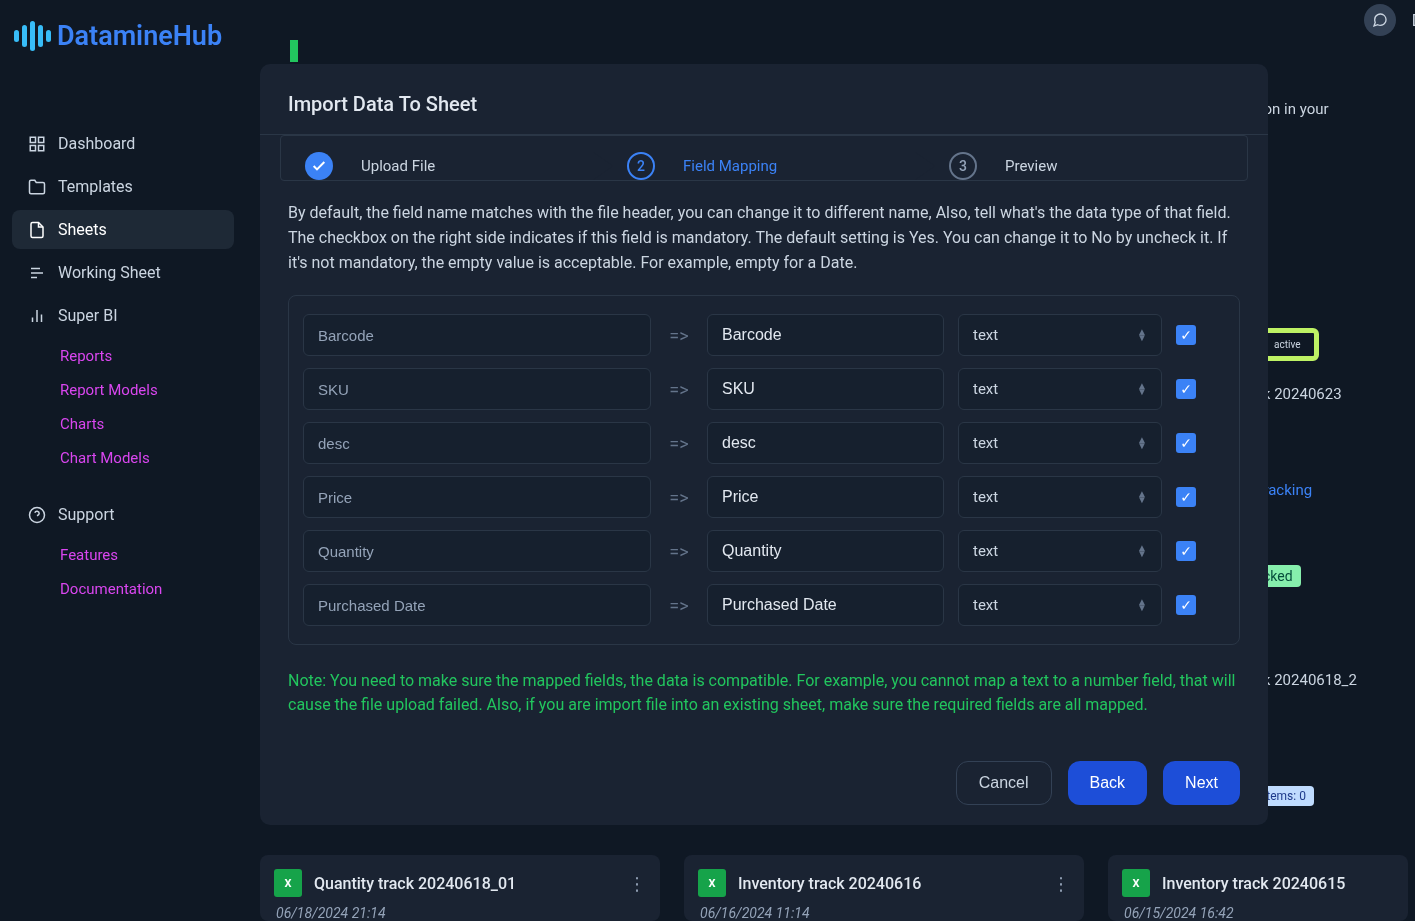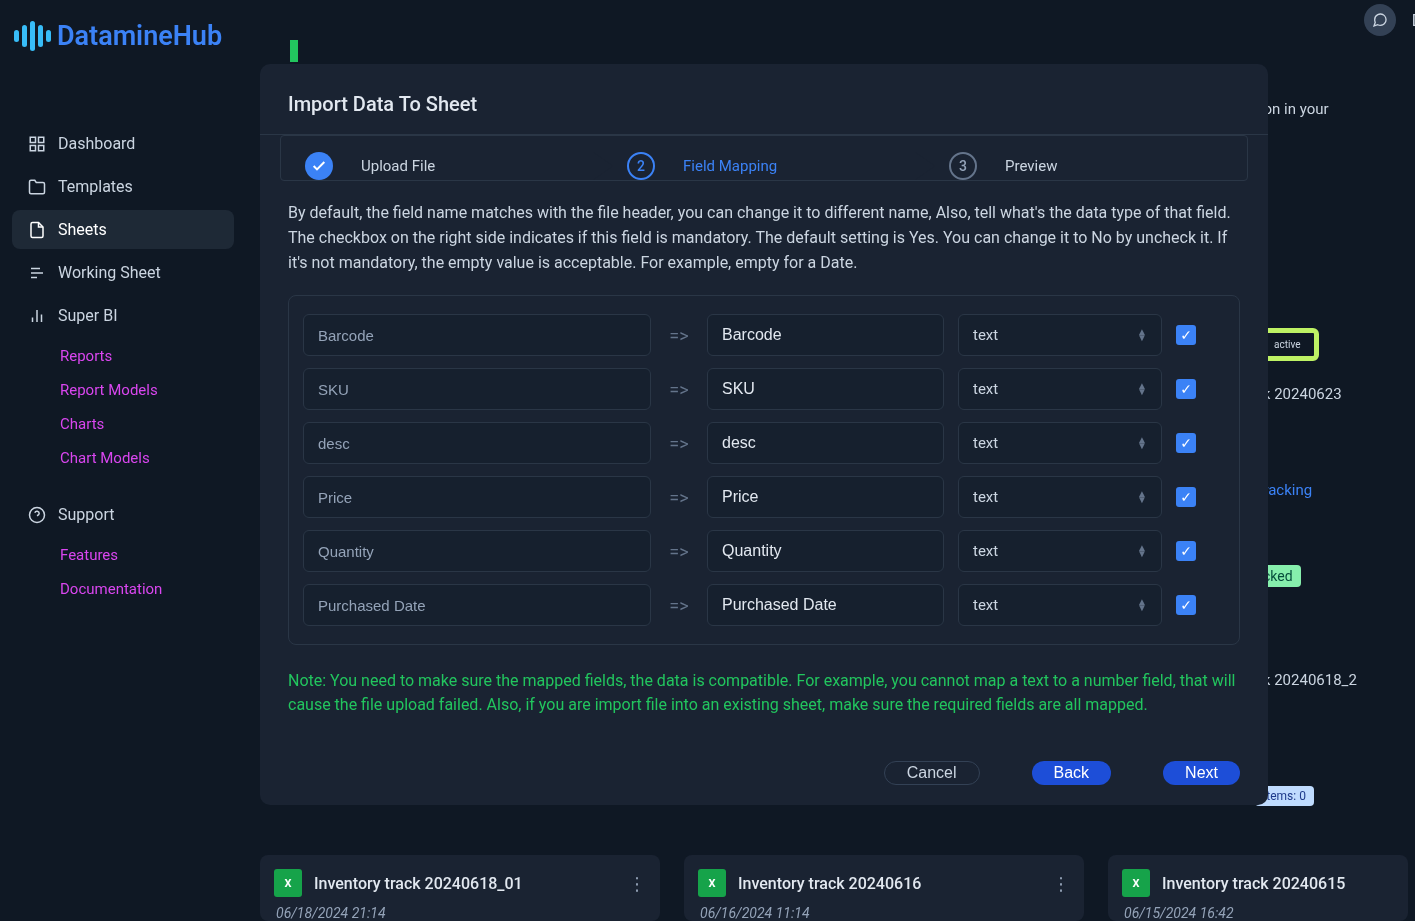--- a/index.html
+++ b/index.html
@@ -341,26 +341,25 @@
 }
 
 .modal-footer {
   display: flex;
   justify-content: flex-end;
   gap: 16px;
   padding: 20px 28px 20px 28px;
 }
 
 .btn {
-  padding: 2px 22px;
+  padding: 12px 22px;
   border-radius: 12px;
   font-size: 16px;
   cursor: pointer;
   border: none;
-  margin-left: 36px;
 }
 
 .btn-cancel {
   background: transparent;
   color: #cbd5e1;
   border: 1px solid #334155;
 }
 
 .btn-back {
   background: #1d4ed8;
@@ -685,21 +684,21 @@
         <button class="btn btn-cancel">Cancel</button>
         <button class="btn btn-back">Back</button>
         <button class="btn btn-next">Next</button>
       </div>
     </div>
 
     <div class="card-row">
       <div class="sheet-card">
         <div class="sheet-card-head">
           <div class="excel-icon">X</div>
-          <div class="sheet-card-title">Inventory track 20240618_01</div>
+          <div class="sheet-card-title">Quantity track 20240618_01</div>
           <div class="more-icon">⋮</div>
         </div>
         <div class="sheet-card-date">06/18/2024 21:14</div>
       </div>
       <div class="sheet-card">
         <div class="sheet-card-head">
           <div class="excel-icon">X</div>
           <div class="sheet-card-title">Inventory track 20240616</div>
           <div class="more-icon">⋮</div>
         </div>

